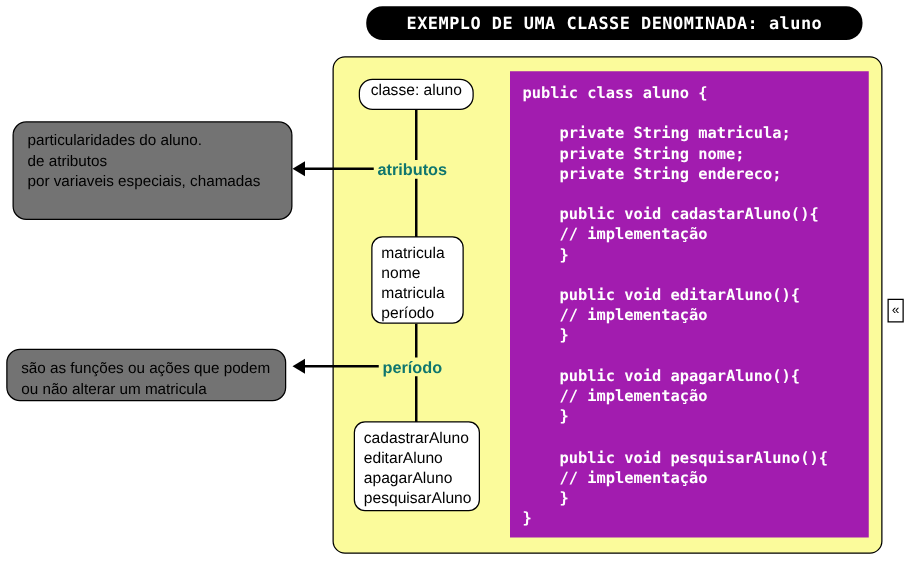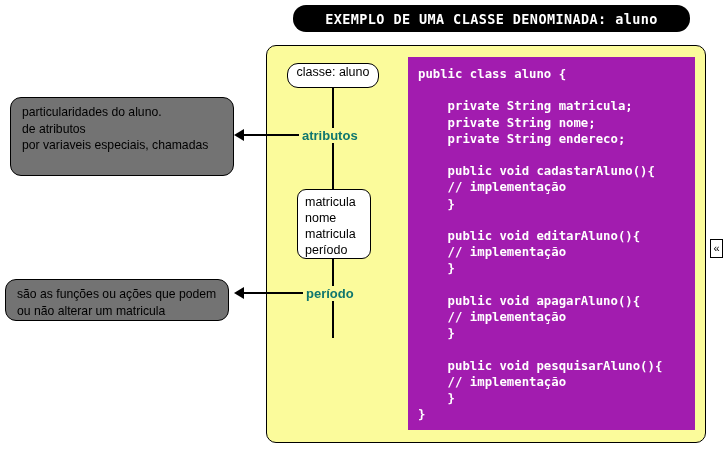--- a/index.html
+++ b/index.html
@@ -233,20 +233,26 @@
   <div class="spine-label" id="label-atributos">atributos</div>
   <div class="spine-label" id="label-metodos">período</div>
 
   <div class="node-box" id="attrs-box">
     <div class="node-line">matricula</div>
     <div class="node-line">nome</div>
     <div class="node-line">matricula</div>
     <div class="node-line">período</div>
   </div>
 
+  <div class="node-box" id="methods-box">
+    <div class="node-line">cadastrarAluno</div>
+    <div class="node-line">editarAluno</div>
+    <div class="node-line">apagarAluno</div>
+    <div class="node-line">pesquisarAluno</div>
+  </div>
 
   <div class="callout" id="callout-attributes">
     <div class="callout-line">particularidades do aluno.</div>
     <div class="callout-line">de atributos</div>
     <div class="callout-line">por variaveis especiais, chamadas</div>
   </div>
 
   <div class="callout" id="callout-methods">
     <div class="callout-line">são as funções ou ações que podem</div>
     <div class="callout-line">ou não alterar um matricula</div>

